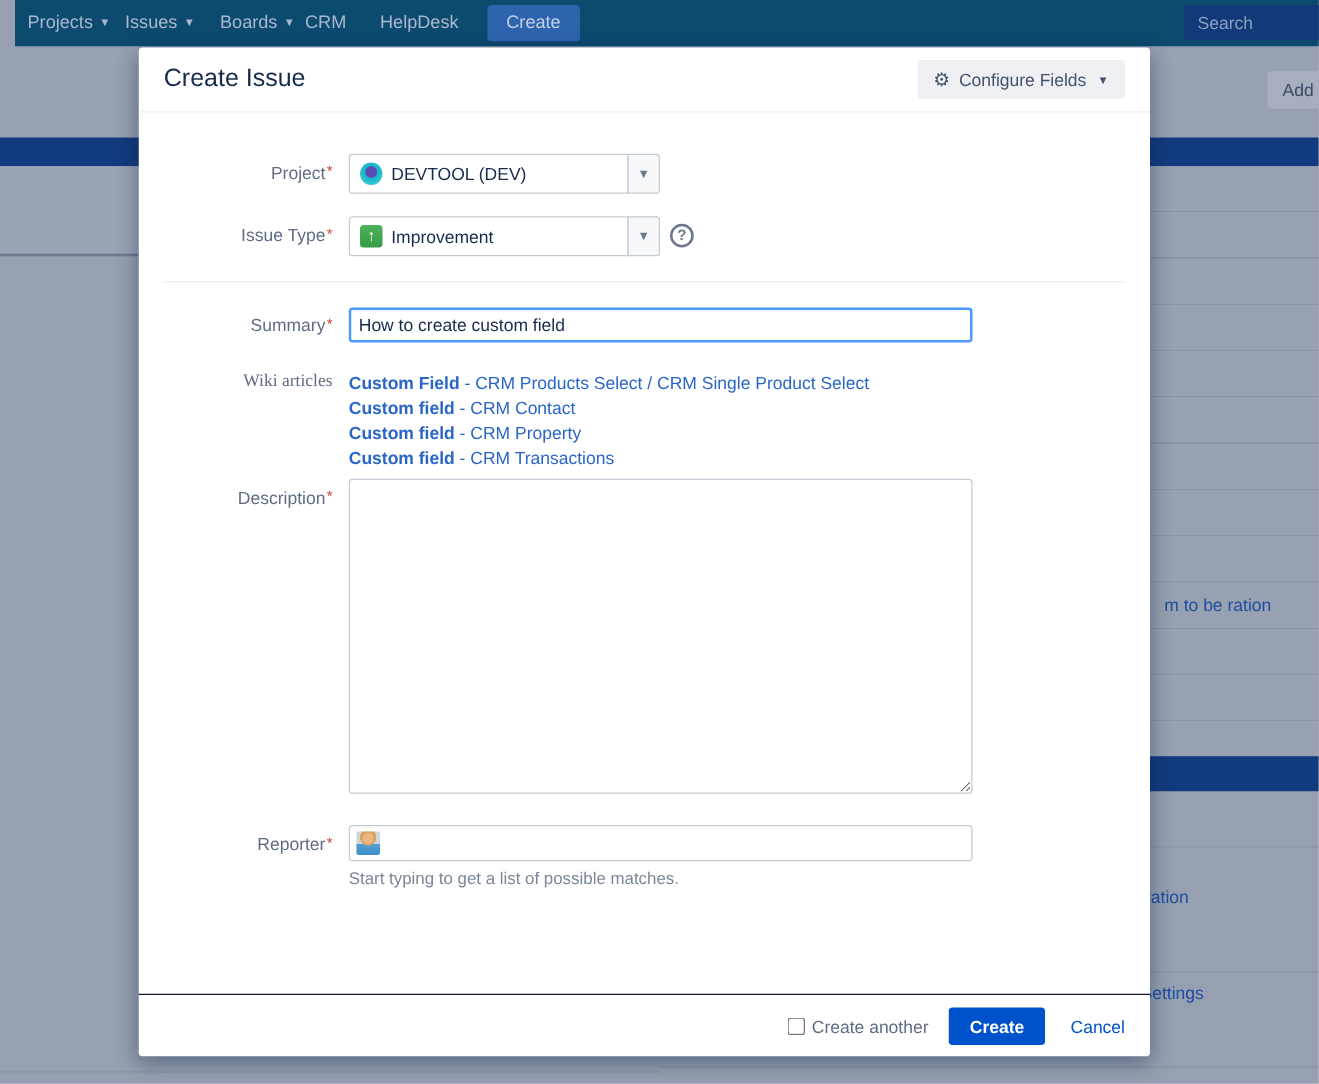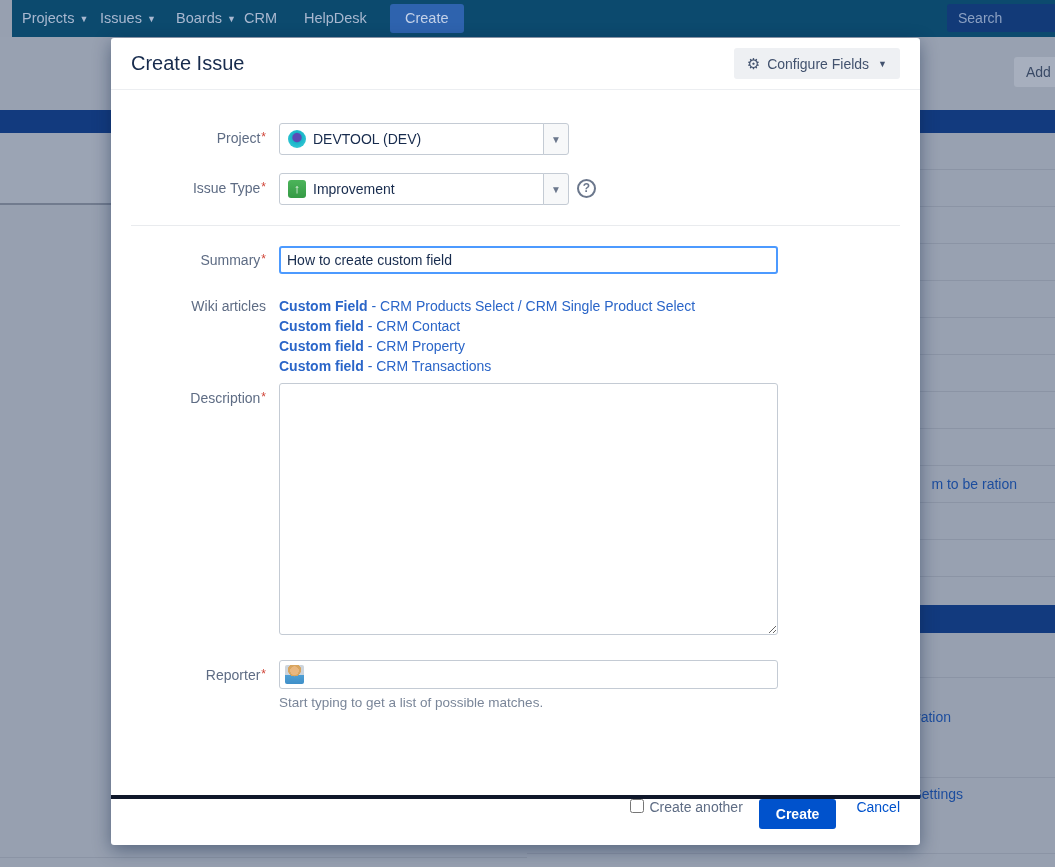--- a/index.html
+++ b/index.html
@@ -33,25 +33,25 @@
            border-radius:3px; box-shadow:0 5px 18px rgba(9,30,66,0.45); z-index:10; display:flex; flex-direction:column; }
   .modal-header { height:52px; flex:0 0 52px; border-bottom:1px solid #eceef1; display:flex; align-items:center; justify-content:space-between; padding:0 20px; }
   .modal-title { font-size:20px; color:#172b4d; }
   .config-btn { background:#eef0f3; border:none; border-radius:3px; height:31px; padding:0 13px; font-size:14px; color:#42526e; display:flex; align-items:center; gap:7px; cursor:pointer; }
   .gear-icon { font-size:15px; color:#42526e; }
   .btn-caret { font-size:9px; color:#42526e; margin-left:2px; }
 
   .modal-body { flex:1 1 auto; padding:33px 20px 0 20px; overflow:hidden; }
   .form-row { display:flex; align-items:flex-start; }
   .form-label { width:135px; margin-right:13px; text-align:right; font-size:14px; color:#5e6c84; padding-top:7px; flex:0 0 135px; }
-  .form-label.no-pad { padding-top:2px; }
+  .form-label.no-pad { padding-top:2px;font-family:Liberation Serif, serif; }
   .required::after { content:"*"; color:#d04437; font-size:12px; vertical-align:top; margin-left:1px; }
 
   .select-group { display:flex; align-items:stretch; height:32px; }
-  .select-value { width:265px; background:#fff; border:1px solid #c4cbd4; border-radius:3px 0 0 3px; display:flex; align-items:center; gap:7px; padding:0 8px; font-size:14px; color:#172b4d; }
+  .select-value { width:224px; background:#fff; border:1px solid #c4cbd4; border-radius:3px 0 0 3px; display:flex; align-items:center; gap:7px; padding:0 8px; font-size:14px; color:#172b4d; }
   .select-toggle { width:26px; border:1px solid #c4cbd4; border-left:1px solid #c4cbd4; margin-left:-1px; border-radius:0 3px 3px 0; background:#f7f8f9; color:#6b778c; font-size:10px; cursor:pointer; }
 
   .project-avatar-icon { width:18px; height:18px; border-radius:50%; flex:0 0 18px;
     background: radial-gradient(circle at 50% 42%, #5b4bb5 0%, #5b4bb5 30%, #19b5c9 38%, #2fc4d2 70%, #49ccc4 100%); }
   .issuetype-icon { width:18px; height:18px; border-radius:3px; flex:0 0 18px; background:linear-gradient(180deg,#4cb45a,#359a45);
     color:#fff; font-size:13px; font-weight:bold; line-height:18px; text-align:center; }
   .help-icon { width:19px; height:19px; border-radius:50%; border:2px solid #6b778c; color:#6b778c; font-size:12px; font-weight:bold; line-height:15px; text-align:center; margin:6px 0 0 8px; cursor:pointer; }
 
   .row-mb { margin-bottom:18px; }
   .section-sep { border:none; border-top:1px solid #e9ebee; margin:20px 0; }
@@ -69,21 +69,21 @@
   .reporter-row { margin-top:25px; }
   .reporter-box { width:499px; height:29px; border:1px solid #c4cbd4; border-radius:3px; display:flex; align-items:center; gap:7px; padding:0 5px; }
   .reporter-avatar { width:19px; height:19px; border-radius:2px; flex:0 0 19px;
     background:
       radial-gradient(circle at 50% 30%, #e9b77f 0%, #e9b77f 26%, rgba(0,0,0,0) 27%),
       radial-gradient(circle at 50% 26%, #d8a560 0%, #d8a560 38%, rgba(0,0,0,0) 39%),
       linear-gradient(180deg, #ccd4dc 0%, #ccd4dc 52%, #4f9fd4 52%, #3f8fc8 100%); }
   .reporter-input { border:none; outline:none; flex:1; font-size:14px; color:#172b4d; font-family:"Liberation Sans", sans-serif; }
   .field-hint { margin-top:6px; font-size:13.5px; color:#7a8699; }
 
-  .modal-footer { flex:0 0 50px; border-top:4px solid #0f172a; display:flex; justify-content:flex-end; padding:0 20px; }
+  .modal-footer { flex:0 0 50px; border-top:1px solid #0f172a; display:flex; align-items:center; justify-content:flex-end; padding:0 20px; }
   .create-another-check { width:14px; height:14px; margin:0 5px 0 0; }
   .create-another-label { font-size:14px; color:#5e6c84; margin-right:16px; }
   .create-btn { background:#0052cc; color:#ffffff; border:none; border-radius:3px; height:30px; padding:0 17px; font-size:14px; font-weight:bold; cursor:pointer; }
   .cancel-link { color:#0052cc; font-size:14px; margin-left:20px; text-decoration:none; cursor:pointer; }
 </style>
 </head>
 <body>
 
 <div class="topnav">
   <span class="nav-item" style="left:10px"><span>Projects</span><span class="nav-caret">▼</span></span>

